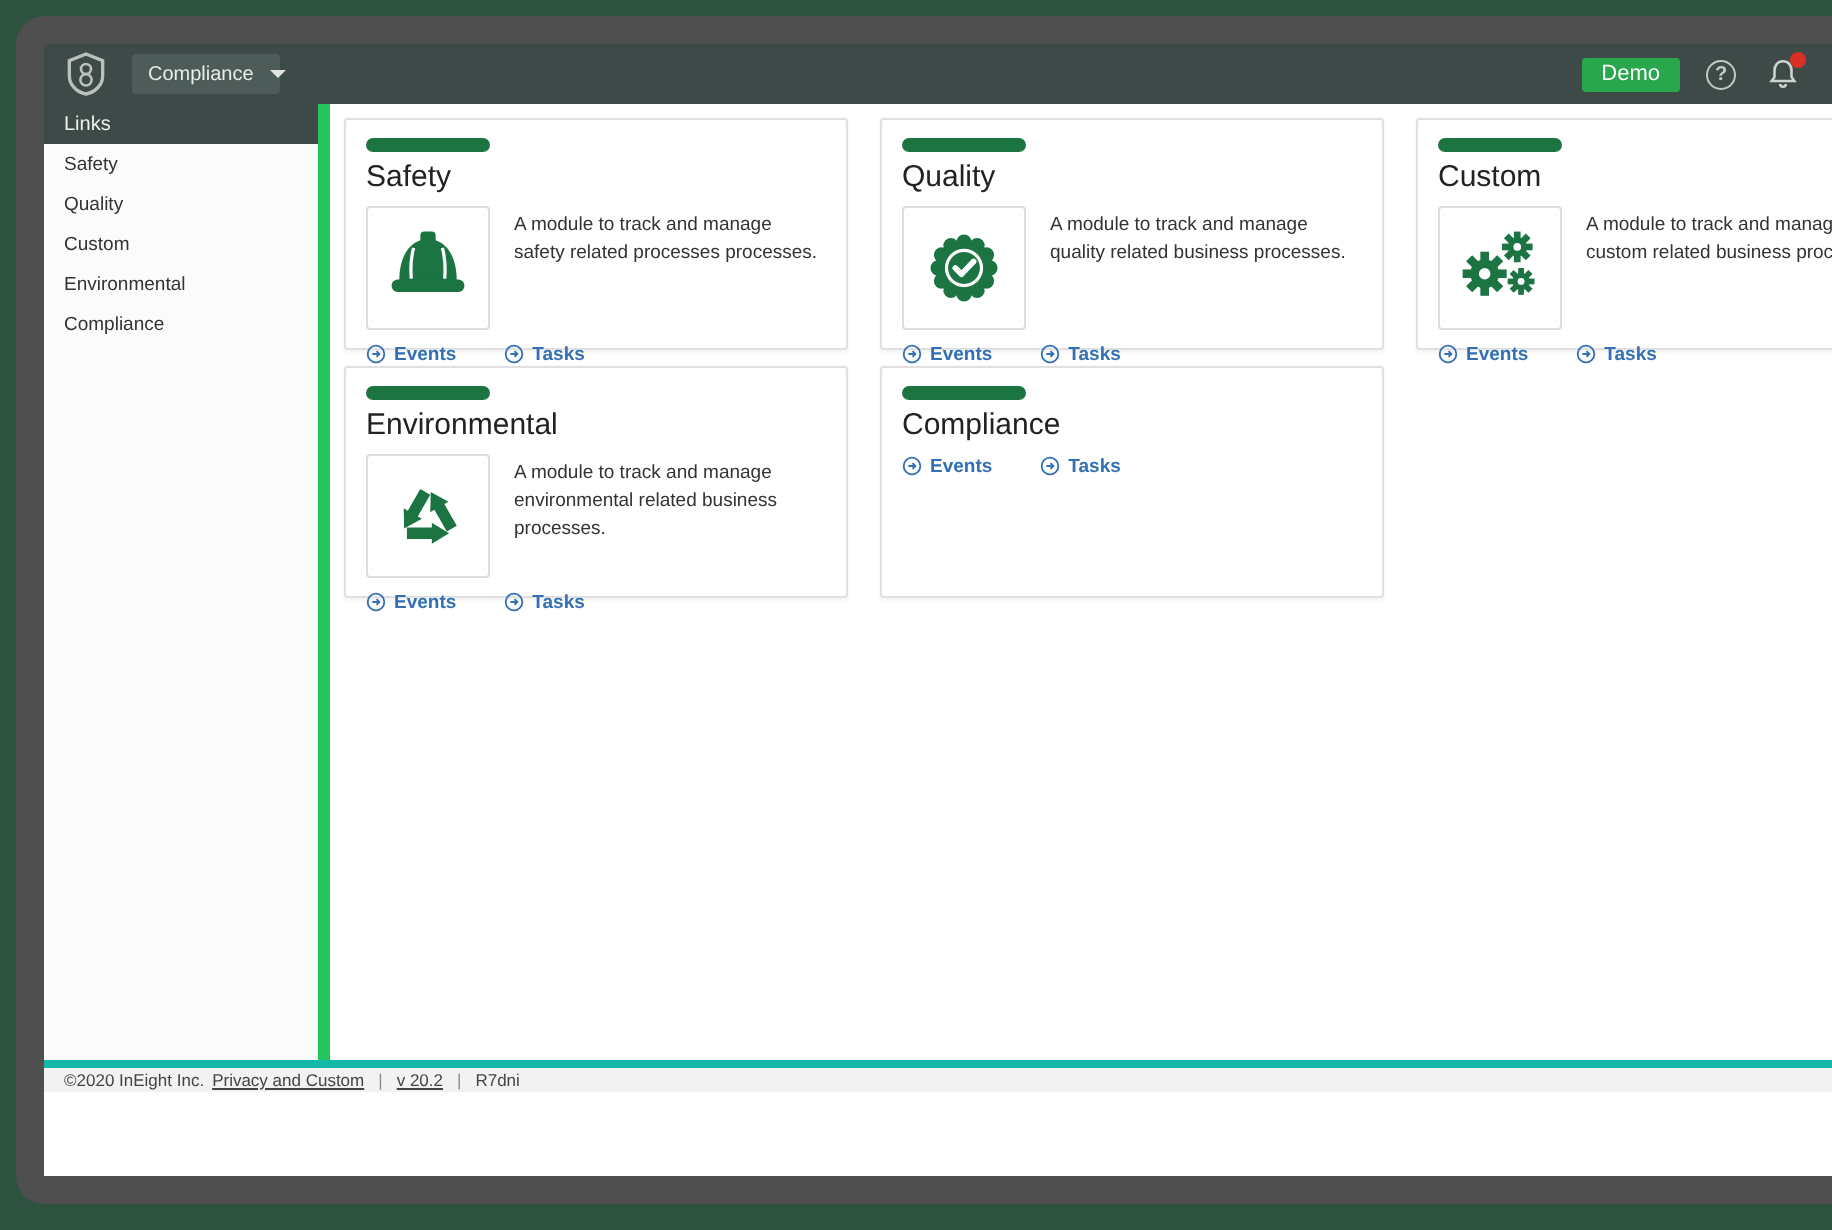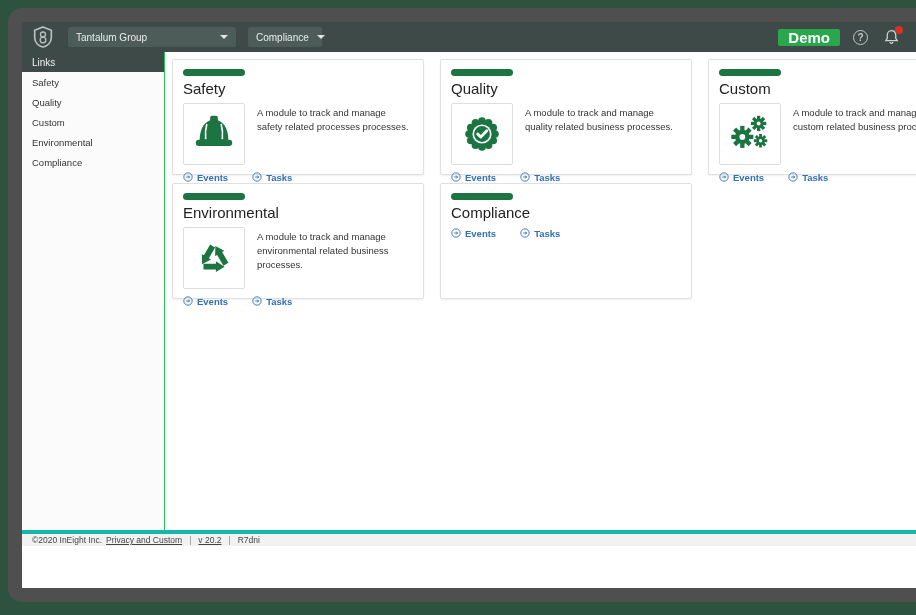--- a/index.html
+++ b/index.html
@@ -15,32 +15,32 @@
   
   .topbar { height:30px; background:#3d4a48; display:flex; align-items:center; flex:0 0 auto; }
   .logo { margin-left:10px; width:22px; height:22px; display:flex; align-items:center; justify-content:center; }
   .dropdown { height:20px; background:#4e5c59; border-radius:2px; display:flex; align-items:center;
     justify-content:space-between; padding:0 8px; color:#e8ecea; font-size:10px; cursor:pointer; }
   .dd-org { width:168px; margin-left:14px; }
   .dd-module { width:74px; margin-left:12px; }
   .caret { width:0; height:0; border-left:4px solid transparent; border-right:4px solid transparent;
     border-top:4px solid #dfe3e1; margin-left:8px; }
   .tb-right { margin-left:auto; display:flex; align-items:center; margin-right:16px; }
-  .demo-btn { background:#28a74c; color:#fff; font-size:15px; font-weight:bold; border:none;
+  .demo-btn { background:#28a74c; color:#fff; font-size:11px; font-weight:normal; border:none;
     border-radius:2px; height:17px; padding:0 10px; display:flex; align-items:center; cursor:pointer; }
   .help { width:15px; height:15px; border:1.5px solid #c3c9c7; border-radius:50%; color:#c3c9c7;
     font-size:10px; font-weight:bold; display:flex; align-items:center; justify-content:center;
     margin-left:13px; cursor:pointer; }
   .bell-wrap { position:relative; margin-left:15px; cursor:pointer; width:17px; height:18px; }
   .badge { position:absolute; top:-2px; right:-3px; width:8px; height:8px; background:#d93025;
     border-radius:50%; }
 
   
   .main-row { display:flex; height:478px; flex:0 0 auto; }
-  .sidebar { width:143px; background:#fbfbfb; border-right:1px solid #22c55e; flex:0 0 auto; }
+  .sidebar { width:143px; background:#fbfbfb; border-right:6px solid #22c55e; flex:0 0 auto; }
   .sb-header { height:20px; background:#3d4a48; color:#eef1f0; font-size:10px;
     display:flex; align-items:center; padding-left:10px; }
   .sb-item { font-size:9.5px; color:#333; padding:5px 10px 4px 10px; cursor:pointer; }
 
   .content { flex:1 1 auto; padding:7px 0 0 7px; overflow:hidden; }
   .cards { display:grid; grid-template-columns:repeat(3,252px); column-gap:16px; row-gap:8px; }
   .card { width:252px; height:116px; background:#fff; border:1px solid #e0e0e0; border-radius:2px;
     box-shadow:0 1px 2px rgba(0,0,0,0.06); padding:7px 10px; }
   .card-bar { width:62px; height:7px; border-radius:3.5px; background:#1b7441; margin:2px 0 4px 0; }
   .card-title { font-size:15px; font-weight:500; color:#222; margin-bottom:6px; }
@@ -69,24 +69,20 @@
 
   <div class="topbar">
     <div class="logo">
       <svg width="20" height="22" viewBox="0 0 24 26">
         <path d="M12 1 L22 5 V14 C22 20 17 24 12 25 C7 24 2 20 2 14 V5 Z" fill="none" stroke="#b9c0be" stroke-width="2"></path>
         <circle cx="12" cy="10" r="3" fill="none" stroke="#b9c0be" stroke-width="1.6"></circle>
         <circle cx="12" cy="16.5" r="3.4" fill="none" stroke="#b9c0be" stroke-width="1.6"></circle>
       </svg>
     </div>
 
-    <div class="dropdown dd-org">
-      <span>Tantalum Group</span>
-      <span class="caret"></span>
-    </div>
 
     <div class="dropdown dd-module">
       <span>Compliance</span>
       <span class="caret"></span>
     </div>
 
     <div class="tb-right">
       <button class="demo-btn">Demo</button>
       <div class="help">?</div>
       <div class="bell-wrap">

